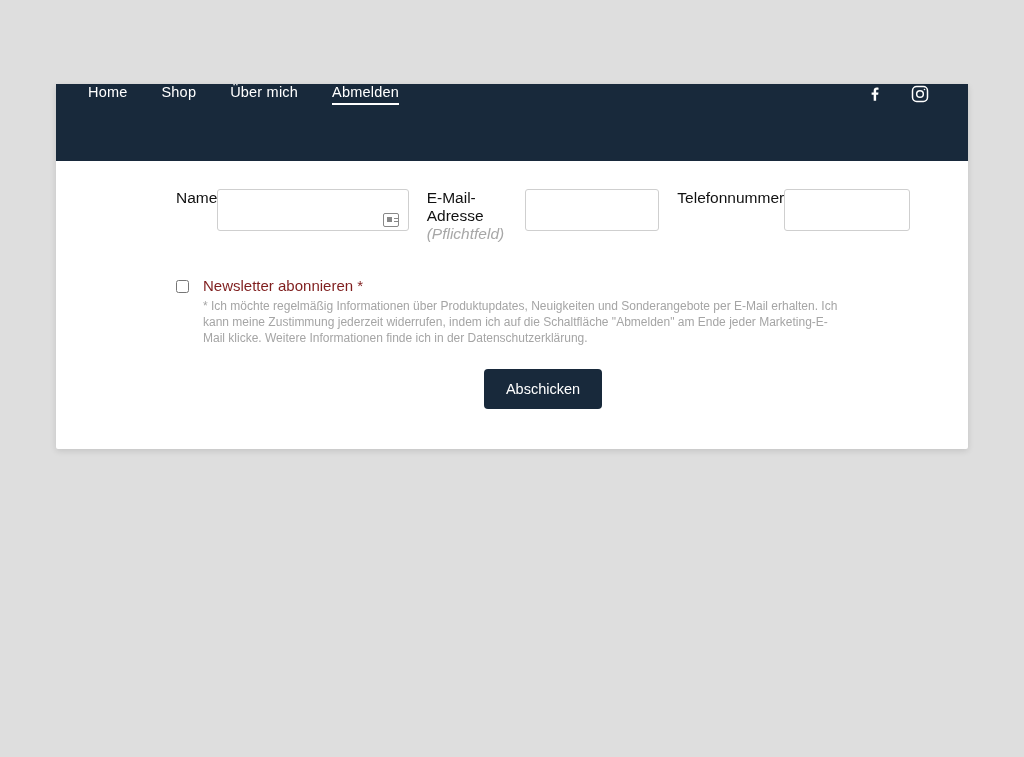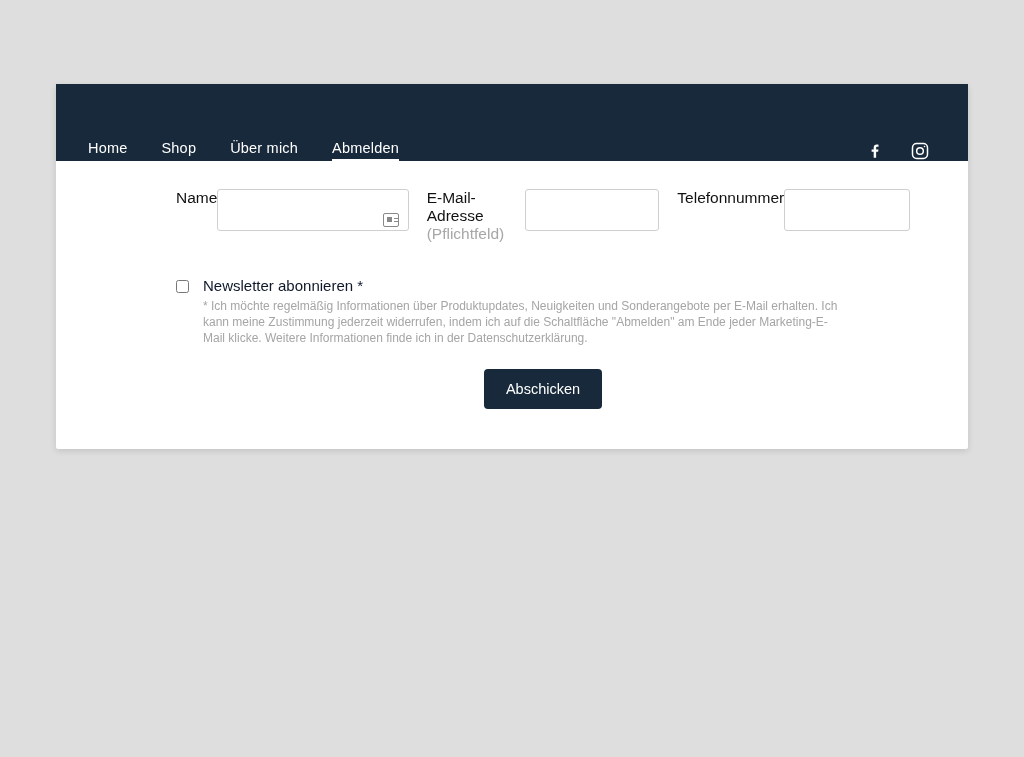--- a/index.html
+++ b/index.html
@@ -19,21 +19,21 @@
   .card {
     width: 912px;
     background: #ffffff;
     box-shadow: 0 2px 6px rgba(0,0,0,0.12);
     border-radius: 2px;
   }
   .navbar {
     height: 77px;
     background: #18293b;
     display: flex;
-    align-items: flex-end;
+    align-items: flex-start;
     justify-content: space-between;
     padding: 0 38px 0 32px;
   }
   .nav-links {
     display: flex;
     gap: 34px;
     align-items: center;
   }
   .nav-link {
     color: #ffffff;
@@ -64,20 +64,21 @@
   .field { flex: 1; display: flex; }
   .label {
     font-size: 15.5px;
     color: #111;
     margin-bottom: 8px;
     font-weight: 400;
   }
   .label .muted {
     color: #a7a7a7;
     font-weight: 400;
+    font-style: italic;
   }
   .input, .textarea {
     width: 100%;
     border: 1px solid #cfcfcf;
     border-radius: 3px;
     background: #fff;
     font-size: 14px;
     padding: 10px 12px;
     outline: none;
     font-family: inherit;
@@ -110,21 +111,21 @@
     margin-bottom: 4px;
   }
   .check-row input[type="checkbox"] {
     width: 13px;
     height: 13px;
     margin-top: 3px;
     cursor: pointer;
   }
   .check-label {
     font-size: 15px;
-    color: #0f172a;
+    color: #7f1d1d;
   }
   .fineprint {
     font-size: 12px;
     line-height: 1.35;
     color: #a5a5a5;
     margin-left: 27px;
     margin-top: 4px;
     max-width: 640px;
   }
   .submit-wrap {

